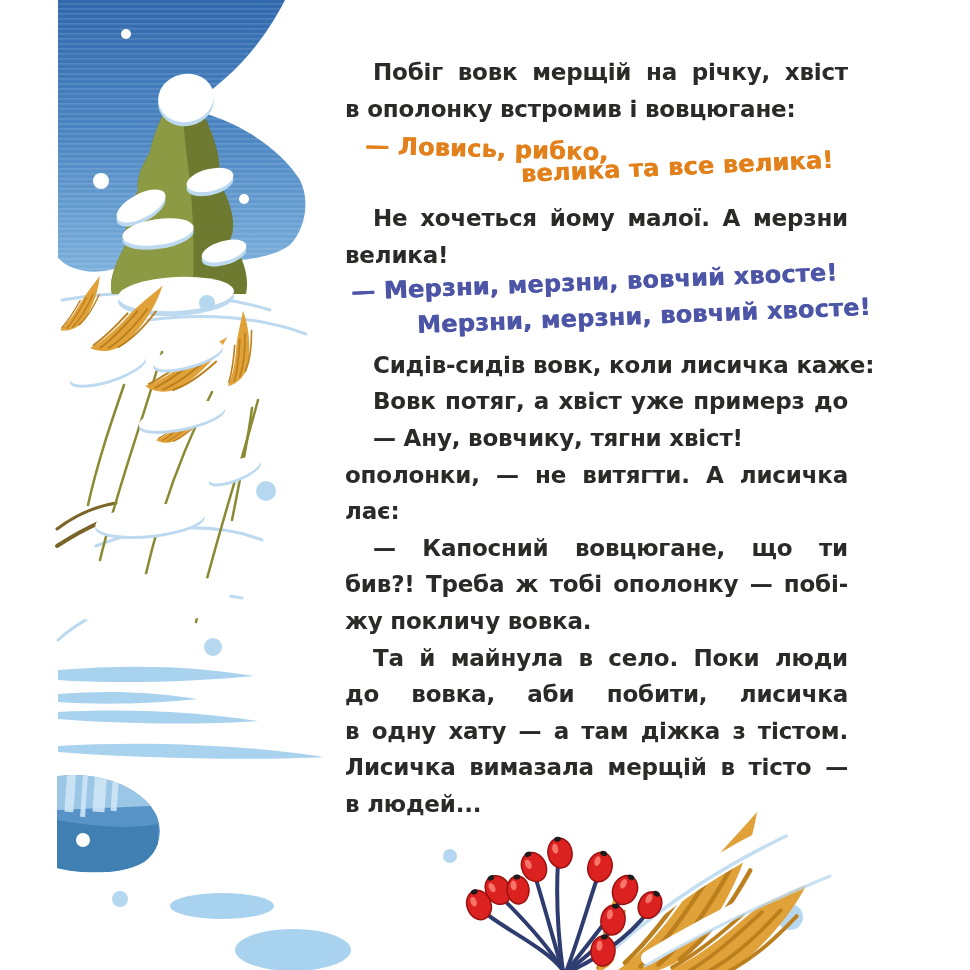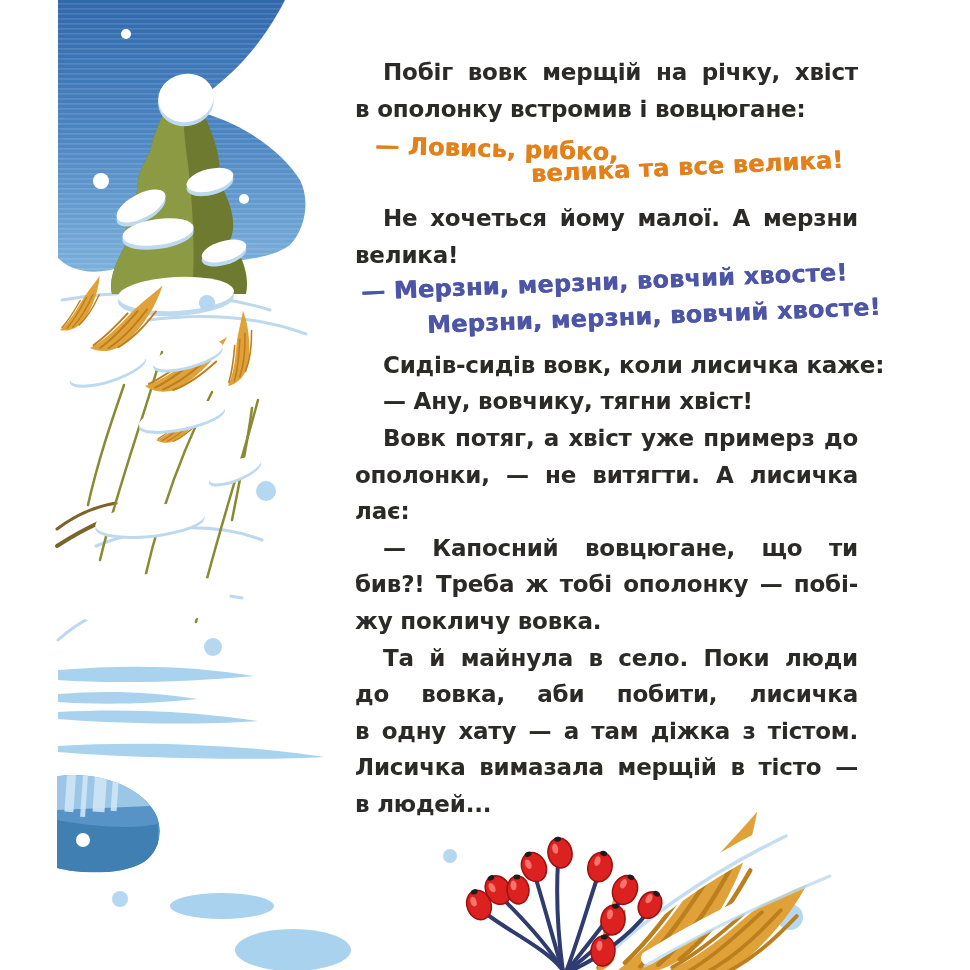--- a/index.html
+++ b/index.html
@@ -4,21 +4,21 @@
 <style>
   html,body{margin:0;padding:0;}
   body{
     width:970px;height:970px;overflow:hidden;position:relative;
     background:#ffffff;
     font-family:"DejaVu Sans","Liberation Sans",sans-serif;
   }
   .page{position:absolute;inset:0;width:970px;height:970px;background:var(--page-bg,#fff);}
   svg.illus{position:absolute;left:0;top:0;}
   .story{
-    position:absolute;left:355px;top:54px;width:503px;
+    position:absolute;left:345px;top:54px;width:503px;
     color:var(--body-text,#2b2b2b);
     font-weight:bold;font-size:23px;letter-spacing:-0.2px;
   }
   .line{
     height:36.6px;line-height:36.6px;white-space:nowrap;overflow:visible;
   }
   .line.just{white-space:normal;text-align:justify;text-align-last:justify;overflow:hidden;}
   .line.indent{padding-left:28px;}
   .line.orange,.line.blue{
     font-size:24px;letter-spacing:0.2px;white-space:nowrap;
@@ -256,22 +256,22 @@
 
   <div class="line indent just">Побіг вовк мерщій на річку, хвіст</div>
       <div class="line">в ополонку встромив і вовцюгане:</div>
       <div class="line orange o1">— Ловись, рибко,</div>
       <div class="line orange o2">велика та все велика!</div>
       <div class="line indent just">Не хочеться йому малої. А мерзни</div>
       <div class="line">велика!</div>
       <div class="line blue b1">— Мерзни, мерзни, вовчий хвосте!</div>
       <div class="line blue b2">Мерзни, мерзни, вовчий хвосте!</div>
       <div class="line indent">Сидів-сидів вовк, коли лисичка каже:</div>
+      <div class="line indent just">Вовк потяг, а хвіст уже примерз до</div>
       <div class="line indent">— Ану, вовчику, тягни хвіст!</div>
-      <div class="line indent just">Вовк потяг, а хвіст уже примерз до</div>
       <div class="line just">ополонки, — не витягти. А лисичка його</div>
       <div class="line">лає:</div>
       <div class="line indent just">— Капосний вовцюгане, що ти наро-</div>
       <div class="line just">бив?! Треба ж тобі ополонку — побі-</div>
       <div class="line">жу покличу вовка.</div>
       <div class="line indent just">Та й майнула в село. Поки люди бігли</div>
       <div class="line just">до вовка, аби побити, лисичка вскочила</div>
       <div class="line just">в одну хату — а там діжка з тістом.</div>
       <div class="line just">Лисичка вимазала мерщій в тісто — та</div>
       <div class="line">в людей...</div>

